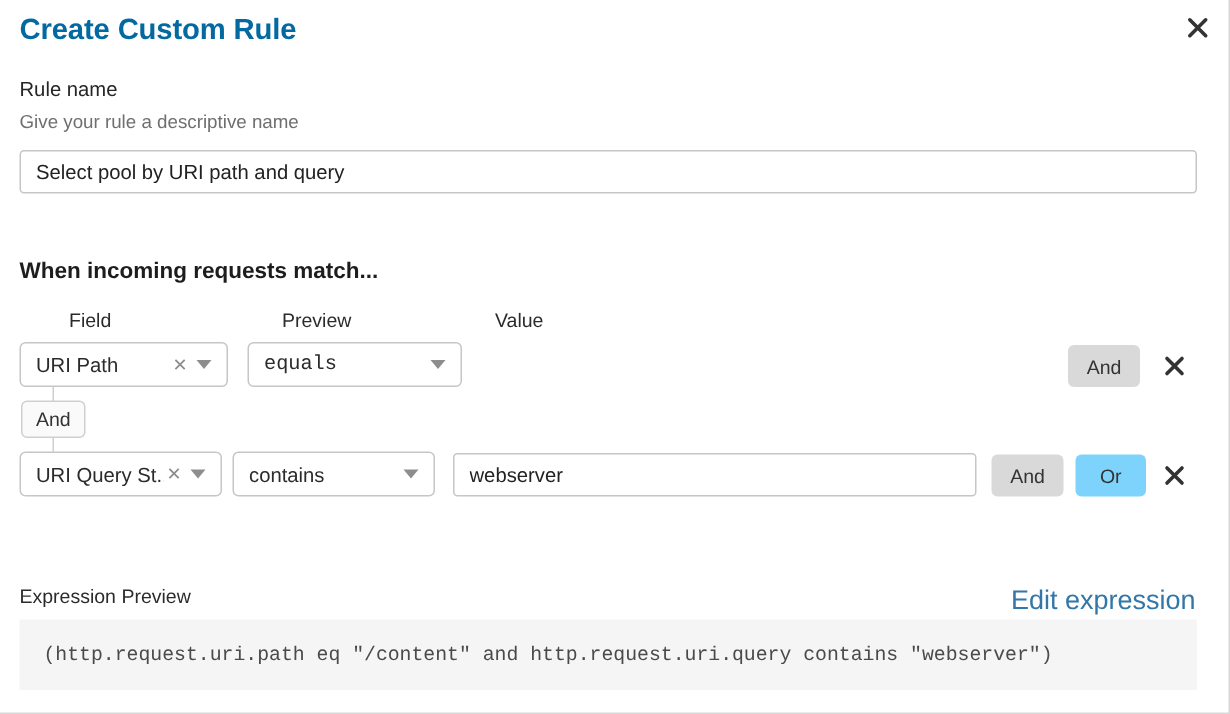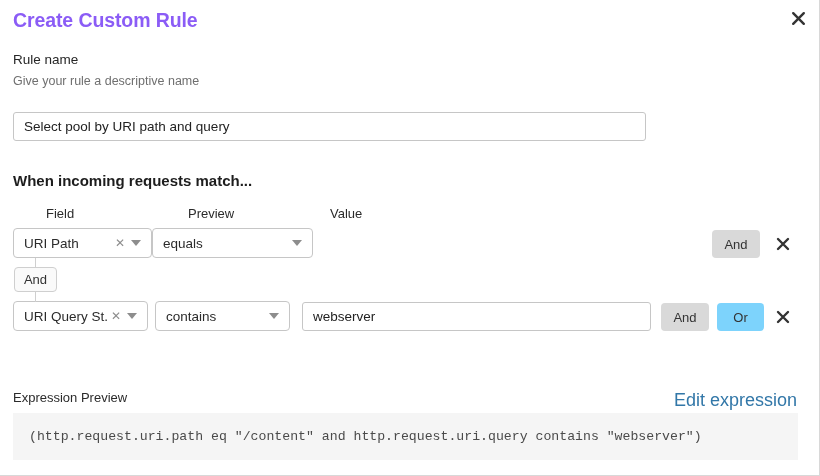--- a/index.html
+++ b/index.html
@@ -24,21 +24,21 @@
     border-top: none;
     border-left: none;
   }
   .dialog-title {
     position: absolute;
     left: 13px;
     top: 9px;
     font-size: 19.5px;
     font-weight: bold;
     letter-spacing: -0.1px;
-    color: #8b5cf6;
+    color: #0369a1;
   }
   .close-btn {
     position: absolute;
     right: 8px;
     top: 5px;
     width: 26px;
     height: 26px;
     display: flex;
     align-items: center;
     justify-content: center;
@@ -65,22 +65,22 @@
     border: 1px solid #c6c6c6;
     border-radius: 3px;
     font-family: "Liberation Sans", sans-serif;
     font-size: 13.5px;
     color: #222222;
     padding: 0 10px;
     outline: none;
   }
   .rule-name-input {
     left: 13px;
-    top: 112px;
-    width: 633px;
+    top: 100px;
+    width: 785px;
     height: 29px;
   }
 
   .section-title {
     position: absolute;
     left: 13px;
     top: 172px;
     font-size: 15px;
     font-weight: bold;
     color: #1d1d1d;
@@ -248,21 +248,21 @@
   <div class="col-label field">Field</div>
   <div class="col-label operator">Preview</div>
   <div class="col-label value">Value</div>
 
   <div class="select" style="left:13px; top:228px; width:139px;">
     <span class="sel-text">URI Path</span>
     <span class="clear-x">✕</span>
     <span class="caret"></span>
   </div>
 
-  <div class="select" style="left:152px; top:228px; width:161px;">
+  <div class="select" style="left:165px; top:228px; width:143px;font-family:Liberation Mono, monospace;">
     <span class="sel-text">equals</span>
     <span class="caret"></span>
   </div>
 
 
   <div class="pill-btn" style="left:712px; top:230px; width:48px;">And</div>
 
   <div class="row-delete" style="left:773px; top:234px;">
     <svg width="14" height="14" viewBox="0 0 14 14" aria-hidden="true">
       <path d="M2 2 L12 12 M12 2 L2 12" stroke="#333333" stroke-width="2.4" stroke-linecap="round"></path>

